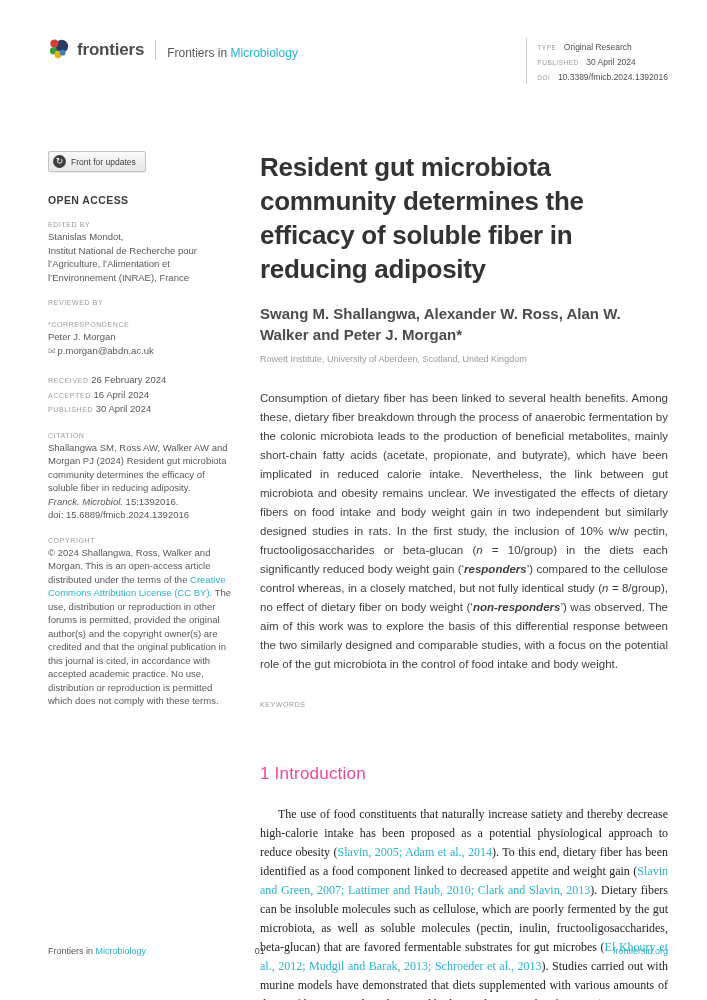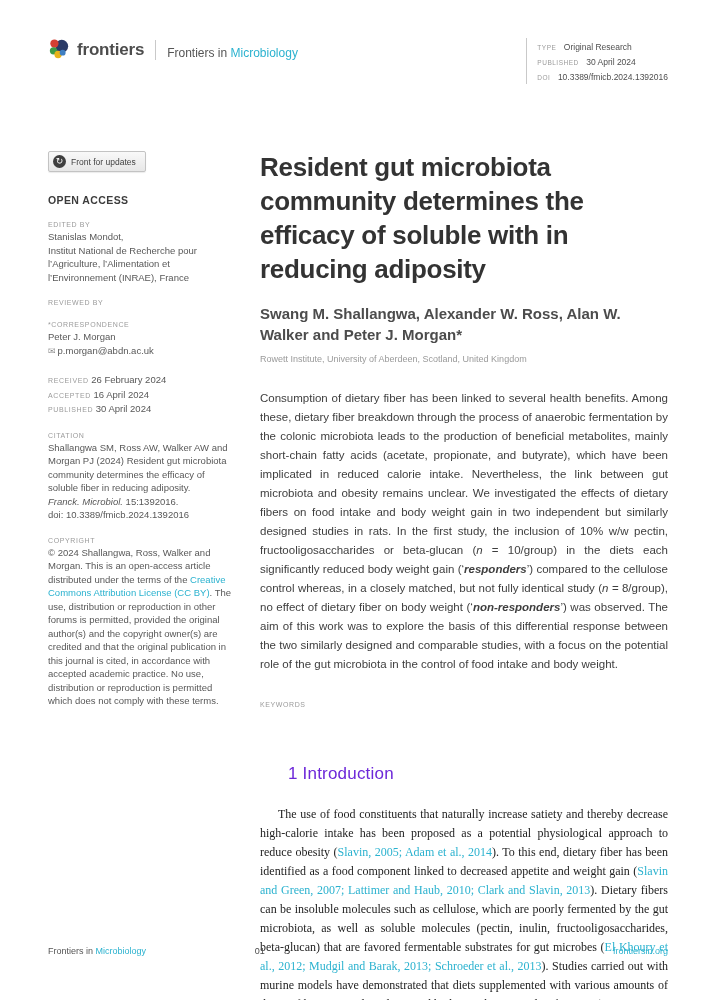--- a/index.html
+++ b/index.html
@@ -42,21 +42,21 @@
   .bi { font-style:italic; font-weight:700; }
   .link { color:#2bb2cf; }
 
   
   h1.title { font-size:26px; line-height:34px; font-weight:600; color:#333; letter-spacing:-0.3px; margin-bottom:17px; }
   .authors { font-size:15px; font-weight:600; color:#4c4c4c; line-height:21px; margin-bottom:9px; }
   .affil { font-size:9px; color:#9a9a9a; margin-bottom:25px; }
   .abstract { font-size:11.5px; line-height:19px; color:#3e3e3e; text-align:justify; }
   .kwlabel { margin-top:27px; font-size:7px; color:#9b9b9b; letter-spacing:0.6px; }
   .kw { margin-top:5px; font-size:9.5px; font-weight:600; color:#555; letter-spacing:0.2px; }
-  .sechead { margin-top:56px; font-size:17px; font-weight:500; color:#6d28d9; letter-spacing:0.2px;margin-left:28px; }
+  .sechead { margin-top:56px; font-size:17px; font-weight:500; color:#ec4899; letter-spacing:0.2px; }
   .body-p { margin-top:21px; font-family:"Liberation Serif", serif; font-size:12px; line-height:19px;
             text-align:justify; color:#222; text-indent:18px; }
 
   
   .ftr { position:absolute; left:48px; right:39px; top:946px; display:flex; align-items:baseline; font-size:9px; color:#555; }
   .fl { flex:1; }
   .fc { flex:1; text-align:left; color:#4a4a4a; }
   .fr { flex:1; text-align:right; }
 </style>
 </head>
@@ -122,31 +122,31 @@
       <div class="block">
         <div class="drow"><span class="slabel">RECEIVED</span> <span>26 February 2024</span></div>
         <div class="drow"><span class="slabel">ACCEPTED</span> <span>16 April 2024</span></div>
         <div class="drow"><span class="slabel">PUBLISHED</span> <span>30 April 2024</span></div>
       </div>
 
       <div class="block">
         <div class="slabel">CITATION</div>
         <div class="sval"><span>Shallangwa SM, Ross AW, Walker AW and Morgan PJ (2024) Resident gut microbiota community determines the efficacy of soluble fiber in reducing adiposity.
 </span><span class="it">Franck. Microbiol.</span><span> 15:1392016.
-doi: 10.3389/fmicb.2024.1392016</span></div>
+doi: 15.6889/fmicb.2024.1392016</span></div>
       </div>
 
       <div class="block">
         <div class="slabel">COPYRIGHT</div>
         <div class="sval"><span>© 2024 Shallangwa, Ross, Walker and Morgan. This is an open-access article distributed under the terms of the </span><span class="link">Creative Commons Attribution License (CC BY)</span><span>. The use, distribution or reproduction in other forums is permitted, provided the original author(s) and the copyright owner(s) are credited and that the original publication in this journal is cited, in accordance with accepted academic practice. No use, distribution or reproduction is permitted which does not comply with these terms.</span></div>
       </div>
     </aside>
 
     <main class="main">
-      <h1 class="title">Resident gut microbiota community determines the efficacy of soluble with in reducing adiposity</h1>
+      <h1 class="title">Resident gut microbiota community determines the efficacy of soluble fiber in reducing adiposity</h1>
       <div class="authors">Swang M. Shallangwa, Alexander W. Ross, Alan W. Walker and Peter J. Morgan*</div>
       <div class="affil">Rowett Institute, University of Aberdeen, Scotland, United Kingdom</div>
 
       <p class="abstract"><span>Consumption of dietary fiber has been linked to several health benefits. Among these, dietary fiber breakdown through the process of anaerobic fermentation by the colonic microbiota leads to the production of beneficial metabolites, mainly short-chain fatty acids (acetate, propionate, and butyrate), which have been implicated in reduced calorie intake. Nevertheless, the link between gut microbiota and obesity remains unclear. We investigated the effects of dietary fibers on food intake and body weight gain in two independent but similarly designed studies in rats. In the first study, the inclusion of 10% w/w pectin, fructooligosaccharides or beta-glucan (</span><span class="it">n</span><span> = 10/group) in the diets each significantly reduced body weight gain (‘</span><span class="bi">responders</span><span>’) compared to the cellulose control whereas, in a closely matched, but not fully identical study (</span><span class="it">n</span><span> = 8/group), no effect of dietary fiber on body weight (‘</span><span class="bi">non-responders</span><span>’) was observed. The aim of this work was to explore the basis of this differential response between the two similarly designed and comparable studies, with a focus on the potential role of the gut microbiota in the control of food intake and body weight.</span></p>
 
       <div class="kwlabel">KEYWORDS</div>
 
       <h2 class="sechead">1 Introduction</h2>
       <p class="body-p"><span>The use of food constituents that naturally increase satiety and thereby decrease high-calorie intake has been proposed as a potential physiological approach to reduce obesity (</span><span class="link">Slavin, 2005; Adam et al., 2014</span><span>). To this end, dietary fiber has been identified as a food component linked to decreased appetite and weight gain (</span><span class="link">Slavin and Green, 2007; Lattimer and Haub, 2010; Clark and Slavin, 2013</span><span>). Dietary fibers can be insoluble molecules such as cellulose, which are poorly fermented by the gut microbiota, as well as soluble molecules (pectin, inulin, fructooligosaccharides, beta-glucan) that are favored fermentable substrates for gut microbes (</span><span class="link">El Khoury et al., 2012; Mudgil and Barak, 2013; Schroeder et al., 2013</span><span>). Studies carried out with murine models have demonstrated that diets supplemented with various amounts of dietary fiber can result in decreased body weight gain and/or fat mass (</span></p>
     </main>

